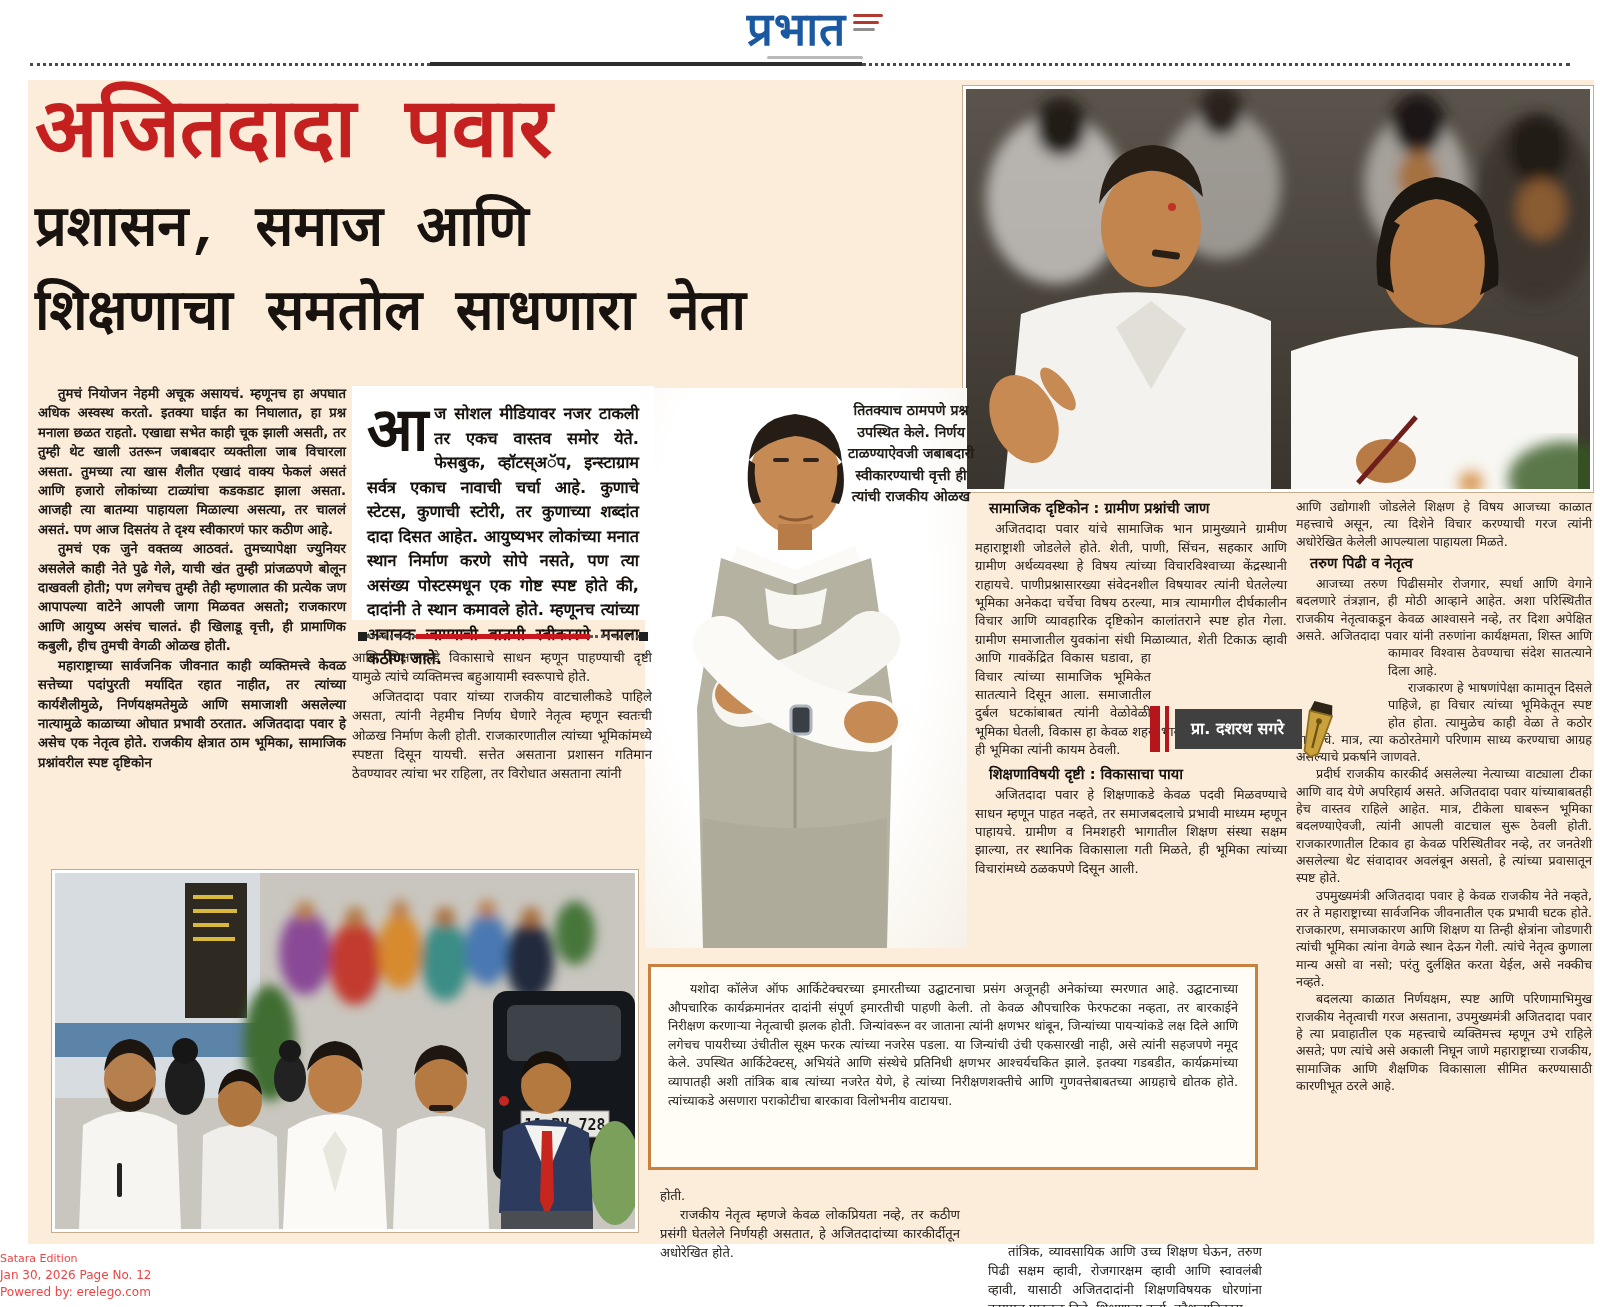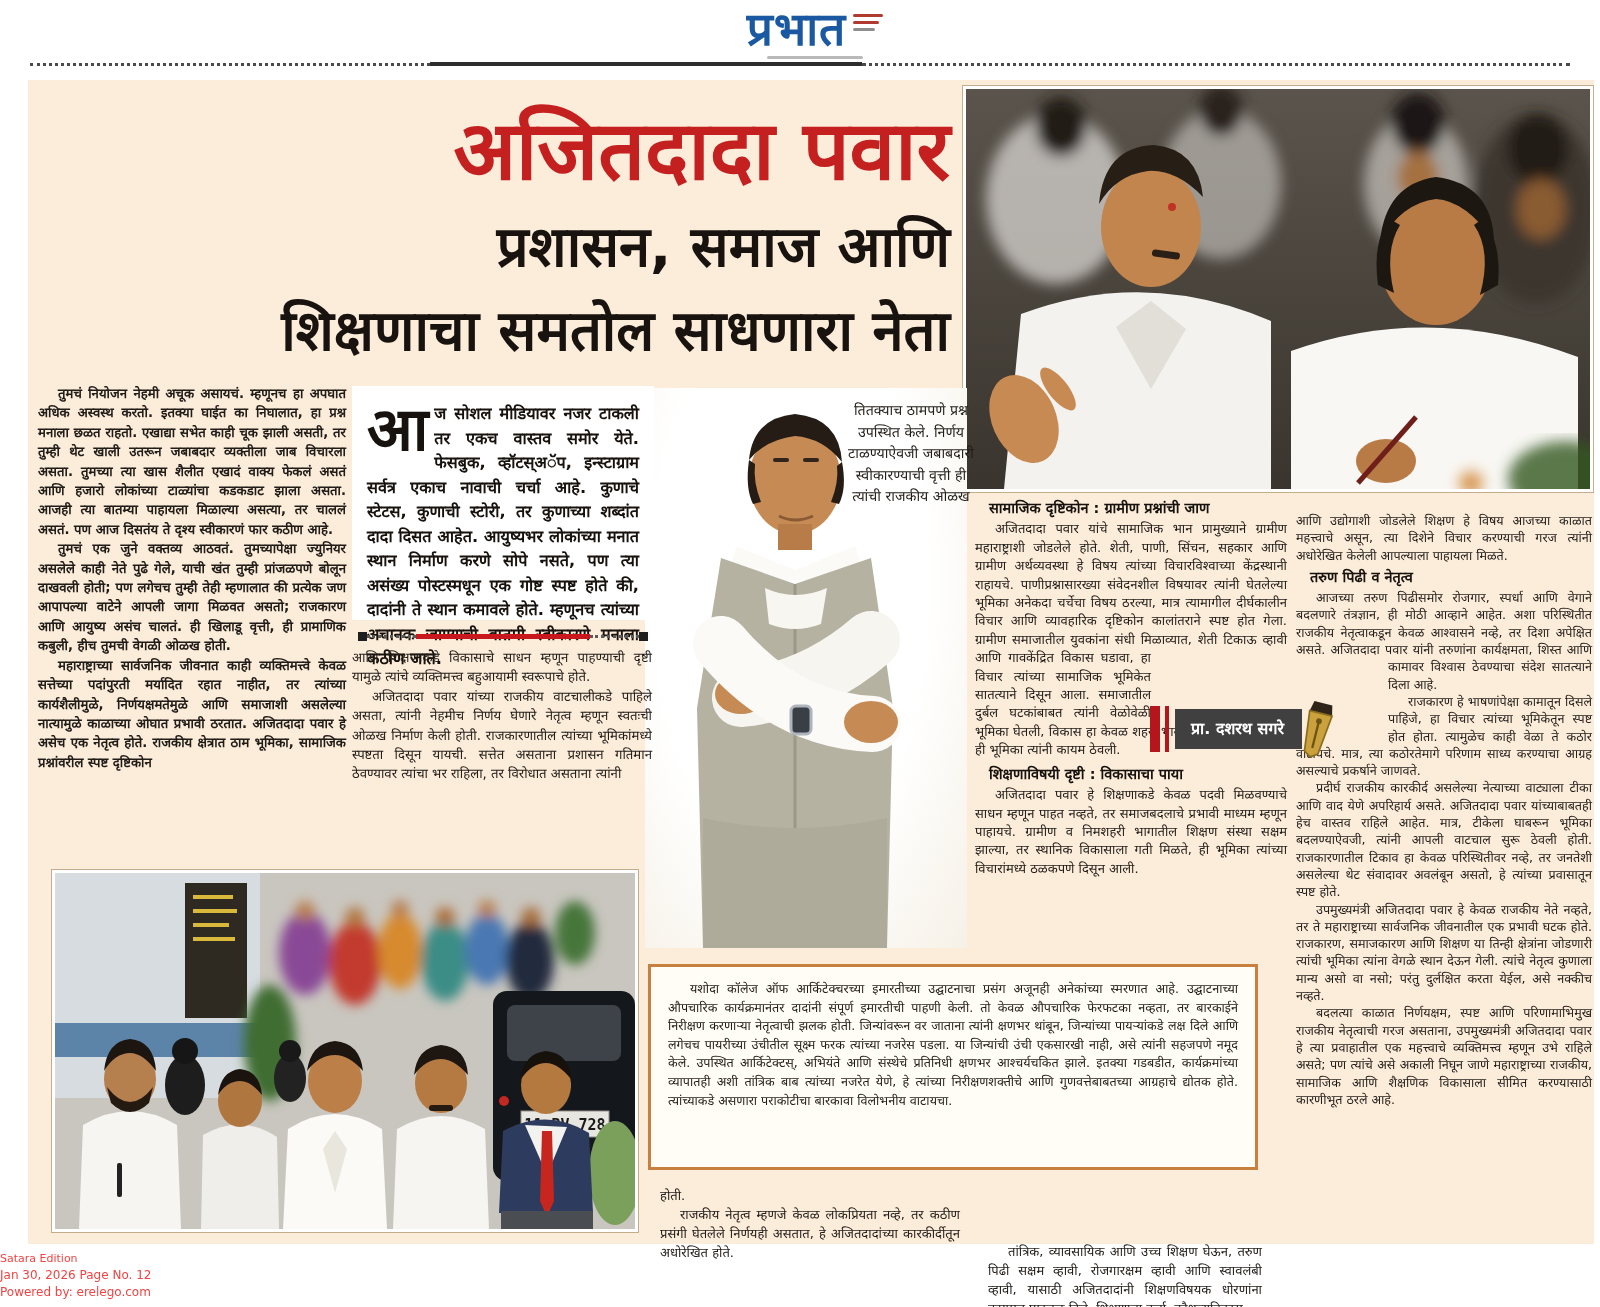--- a/index.html
+++ b/index.html
@@ -18,32 +18,32 @@
   .logo-tagline i:nth-child(3){width:22px;background:#8e8e8e;}
   .logo-sub{position:absolute;left:0;top:56px;width:100%;display:flex;justify-content:center;}
   .logo-sub span{display:block;width:96px;height:3px;background:#b9b9b9;border-radius:2px;}
 
   .top-rule{position:absolute;left:30px;top:62px;width:1540px;display:flex;align-items:center;z-index:4;}
   .top-rule .dots-l{flex:0 0 26%;border-top:3px dotted #4a4a4a;}
   .top-rule .solid{flex:0 0 28%;border-top:4px solid #2d2d2d;}
   .top-rule .dots-r{flex:1 1 auto;border-top:3px dotted #4a4a4a;}
 
   
-  .headline{position:absolute;left:35px;top:108px;width:915px;text-align:right;z-index:2;}
+  .headline{position:absolute;left:35px;top:92px;width:915px;text-align:left;z-index:2;font-family:Liberation Mono, monospace;}
   .headline .kicker{margin:0;font-size:82px;line-height:1.05;font-weight:800;color:#c42020;}
   .headline .sub{margin:22px 0 0 0;font-size:56px;line-height:1.1;font-weight:800;color:#18130f;}
 
   
   .col{position:absolute;text-align:justify;z-index:2;}
   .col p{margin:0;text-indent:20px;}
   .col p.noindent{text-indent:0;}
   .col1{left:38px;top:384px;width:308px;font-size:13.2px;line-height:19.4px;font-weight:bold;}
   .col2{left:352px;top:648px;width:300px;font-size:13.2px;line-height:19.4px;}
   .col3{left:975px;top:494px;width:312px;font-size:13px;line-height:18.4px;}
-  .col4{left:1296px;top:512px;width:296px;font-size:12.6px;line-height:17.3px;}
+  .col4{left:1296px;top:498px;width:296px;font-size:12.6px;line-height:17.3px;}
   .sec-h{font-weight:800;font-size:14.5px;margin:5px 0 3px 0;text-indent:14px;color:#17120e;}
   .byline-float{float:right;width:128px;height:56px;margin:2px 0 2px 8px;}
   .pen-float{float:left;width:84px;height:72px;margin:2px 8px 0 0;}
 
   
   .leadbox{position:absolute;left:352px;top:386px;width:302px;height:234px;background:#ffffff;
            box-sizing:border-box;padding:16px 15px 10px 15px;font-size:16.2px;line-height:24.5px;
            font-weight:700;text-align:justify;z-index:2;color:#17120d;}
   .dropcap{float:left;font-size:60px;line-height:46px;font-weight:800;padding:4px 6px 0 0;}
   .lead-divider{position:absolute;left:358px;top:632px;width:290px;display:flex;align-items:center;z-index:2;}
@@ -53,21 +53,21 @@
 
   
   figure{margin:0;}
   .photo{position:absolute;background:#ffffff;padding:3px;box-shadow:0 0 0 1px #c4ad8c;z-index:1;}
   .photo svg{display:block;}
   .photo-tr{left:963px;top:86px;}
   .photo-bl{left:52px;top:870px;}
   .portrait{position:absolute;left:645px;top:388px;width:322px;height:560px;z-index:1;
             background:radial-gradient(ellipse at 45% 35%, #ffffff 55%, #f6f1e7 100%);}
   .portrait-caption{position:absolute;left:842px;top:400px;width:138px;z-index:3;text-align:center;
-                    font-size:14.2px;line-height:21.5px;color:#221d18;}
+                    font-size:14.2px;line-height:21.5px;color:#221d18;font-weight:bold;}
 
   
   .byline{position:absolute;left:1150px;top:700px;display:flex;align-items:center;z-index:5;}
   .byline .bar1{width:10px;height:46px;background:#b5161b;margin-right:5px;}
   .byline .bar2{width:4px;height:46px;background:#b5161b;margin-right:6px;}
   .byline .label{background:#404040;color:#ffffff;font-weight:800;font-size:16px;
                  padding:8px 18px 10px 16px;white-space:nowrap;}
   .byline svg{margin-left:-8px;}
 
   

